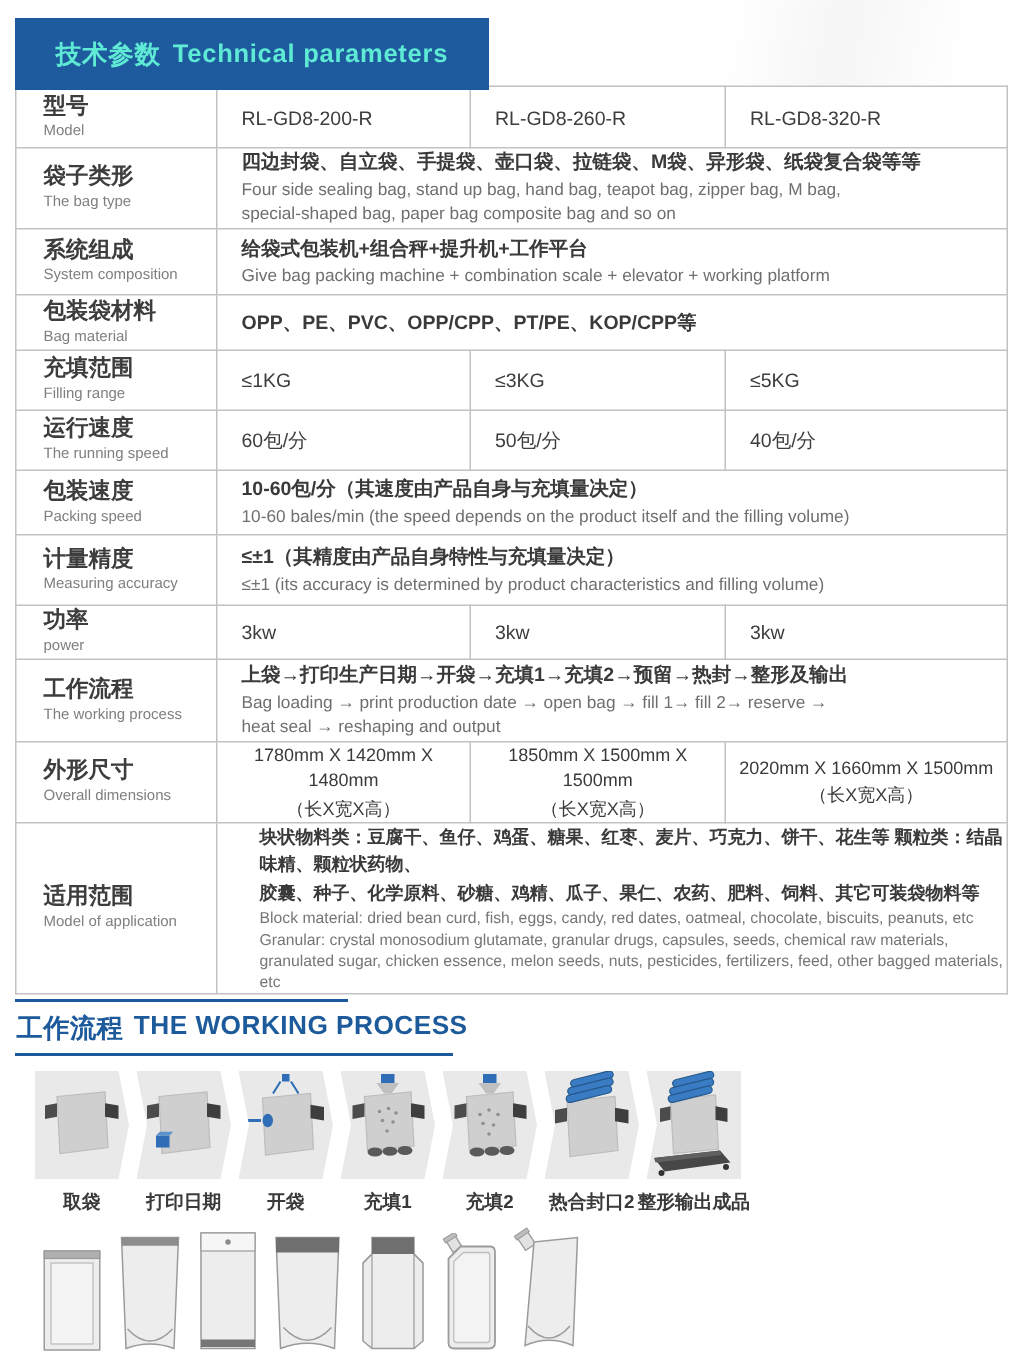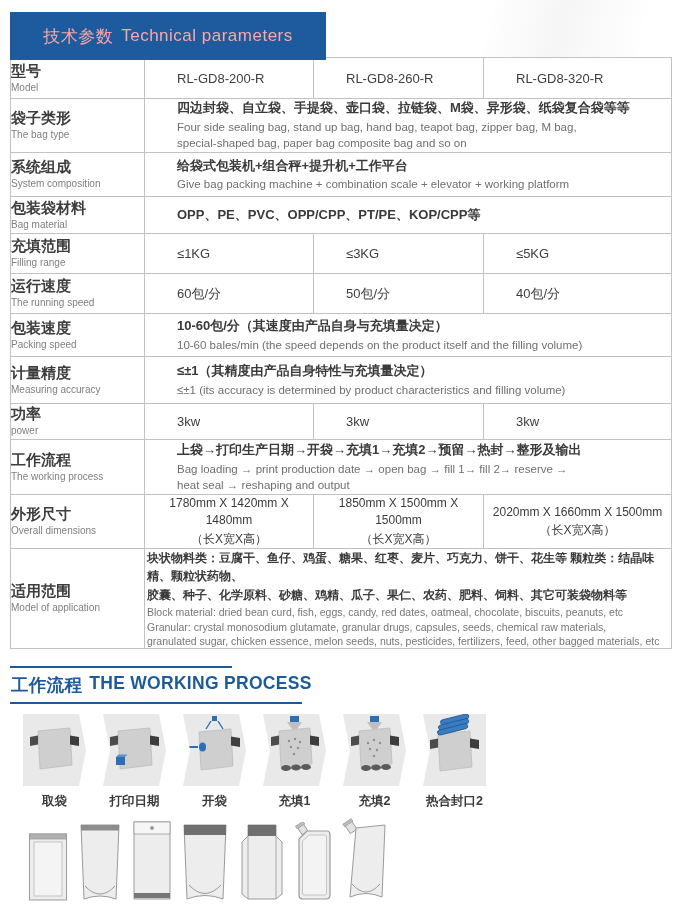--- a/index.html
+++ b/index.html
@@ -4,47 +4,47 @@
 <style>
   * { margin:0; padding:0; box-sizing:border-box; }
   body { background:#ffffff; font-family:"Liberation Sans","DejaVu Sans",sans-serif; }
   .page { position:relative; width:681px; height:905px; background:#ffffff; overflow:hidden; }
 
   .bg-diagonal { position:absolute; top:-70px; right:-120px; width:560px; height:320px;
     background:linear-gradient(102deg, rgba(0,0,0,0) 42%, rgba(70,70,70,0.05) 54%, rgba(0,0,0,0.0) 68%);
     pointer-events:none; }
 
   .banner { position:absolute; left:10px; top:12px; width:316px; height:48px; background:#1e5b9e;
-    color:#fca5a5; display:flex; align-items:center; justify-content:center; gap:8px;
-    font-size:17px; font-weight:normal; letter-spacing:0.5px; z-index:3; }
+    color:#5eead4; display:flex; align-items:center; justify-content:center; gap:8px;
+    font-size:17px; font-weight:bold; letter-spacing:0.5px; z-index:3; }
 
   .table-wrap { position:absolute; left:10px; top:57px; width:661px; z-index:2; }
   table.params { width:661px; border-collapse:collapse; table-layout:fixed; background:#ffffff; }
   table.params td { border:1px solid #c2c2c2; vertical-align:middle; }
-  td.lbl { }
+  td.lbl { padding-left:18px; }
   td.lbl .zh { font-size:15px; font-weight:600; color:#3d3d3d; line-height:1.25; }
   td.lbl .en { font-size:10px; color:#7f7f7f; line-height:1.25; margin-top:1px; }
-  td.val { padding-left:32px; font-size:13px; color:#3d3d3d; }
+  td.val { padding-left:16px; font-size:13px; color:#3d3d3d; }
   td.val .vzh { font-size:13px; font-weight:600; color:#3a3a3a; line-height:1.45; white-space:pre-line; }
   td.val .ven { font-size:11.5px; font-weight:400; color:#6f6f6f; line-height:1.4; white-space:pre-line; margin-top:1px; }
   td.val.dims { padding:0; text-align:center; font-size:12px; color:#3d3d3d; line-height:1.6; }
   td.val.dims .vzh { font-weight:400; font-size:12px; }
   td.val.dims .ven { font-size:12px; color:#3d3d3d; }
-  td.val.scope { padding-left:2px; }
+  td.val.scope { padding-left:28px; }
   td.val.scope .vzh { font-size:12px; line-height:1.55; }
   td.val.scope .ven { font-size:10.5px; line-height:1.35; color:#767676; }
 
   .section-header { position:absolute; left:10px; top:666px; z-index:2; }
   .section-header .rule { height:2px; background:#1d5a9b; }
   .section-header .rule.top { width:222px; }
   .section-header .rule.bottom { width:292px; }
   .section-header h2 { font-size:17.5px; font-weight:bold; color:#1d5a9b; letter-spacing:0.3px;
     padding:5px 0 5px 1px; display:flex; gap:7px; }
 
-  .process-row { position:absolute; left:23px; top:714px; display:flex; gap:17px; z-index:2; }
+  .process-row { position:absolute; left:23px; top:714px; display:flex; gap:5px; z-index:2; }
   .process-step { width:63px; display:flex; flex-direction:column; align-items:center; }
   .tile { width:63px; height:72px; background:#e9e9e9; position:relative;
     clip-path:polygon(0 0, calc(100% - 7px) 0, 100% 50%, calc(100% - 7px) 100%, 0 100%, 7px 50%); }
   .process-step:first-child .tile { clip-path:polygon(0 0, calc(100% - 7px) 0, 100% 50%, calc(100% - 7px) 100%, 0 100%); }
   .process-step:last-child .tile { clip-path:polygon(0 0, 100% 0, 100% 100%, 0 100%, 7px 50%); }
   .step-label { margin-top:7px; font-size:12.5px; font-weight:600; color:#3a3a3a; white-space:nowrap; }
 
   .bags-row { position:absolute; left:28px; top:812px; height:90px; display:flex; align-items:flex-end; gap:9px; z-index:2; }
   .bags-row svg { display:block; }
 </style>
@@ -320,20 +320,39 @@
           <g stroke="#27598c" stroke-width="0.8" fill="#3a7cc4">
             <rect x="17" y="3" width="29" height="5" rx="2.5" transform="rotate(-14 31 5)"></rect>
             <rect x="15" y="8" width="31" height="5" rx="2.5" transform="rotate(-14 30 10)"></rect>
             <rect x="14" y="13" width="31" height="5" rx="2.5" transform="rotate(-14 29 15)"></rect>
           </g>
         </svg>
       </div>
       <div class="step-label">热合封口2</div>
     </div>
 
+    <div class="process-step">
+      <div class="tile">
+        <svg width="63" height="72" viewBox="0 0 63 72">
+          <path d="M16,19 L46,16 L48,52 L18,55 Z" fill="#cfcfcf" stroke="#bcbcbc" stroke-width="0.8"></path>
+          <path d="M9,25 L16,23.5 L16,32.5 L9,34 Z" fill="#4c4c4c"></path>
+          <path d="M46,23.5 L54,25 L54,34 L46,32.5 Z" fill="#3e3e3e"></path>
+          <g stroke="#27598c" stroke-width="0.8" fill="#3a7cc4">
+            <rect x="17" y="3" width="28" height="5" rx="2.5" transform="rotate(-14 31 5)"></rect>
+            <rect x="15" y="8" width="30" height="5" rx="2.5" transform="rotate(-14 30 10)"></rect>
+            <rect x="14" y="13" width="30" height="5" rx="2.5" transform="rotate(-14 29 15)"></rect>
+          </g>
+          <path d="M5,58 L49,53 L56,61 L12,67 Z" fill="#474747"></path>
+          <path d="M5,58 L49,53 L50,56 L6,61 Z" fill="#606060"></path>
+          <circle cx="53" cy="64" r="2" fill="#333"></circle>
+          <circle cx="10" cy="68" r="2" fill="#333"></circle>
+        </svg>
+      </div>
+      <div class="step-label">整形输出成品</div>
+    </div>
   </div>
 
   <div class="bags-row">
     <svg width="40" height="72" viewBox="0 0 40 72">
       <rect x="1.5" y="4" width="37" height="66" fill="#ededed" stroke="#9b9b9b" stroke-width="1"></rect>
       <rect x="1.5" y="4" width="37" height="5" fill="#b0b0b0" stroke="#9b9b9b" stroke-width="0.8"></rect>
       <rect x="6" y="12" width="28" height="54" fill="#f4f4f4" stroke="#c3c3c3" stroke-width="1"></rect>
     </svg>
     <svg width="46" height="80" viewBox="0 0 46 80">
       <path d="M4,3 H42 L39,77 Q23,71 7,77 Z" fill="#ededed" stroke="#9b9b9b" stroke-width="1"></path>

